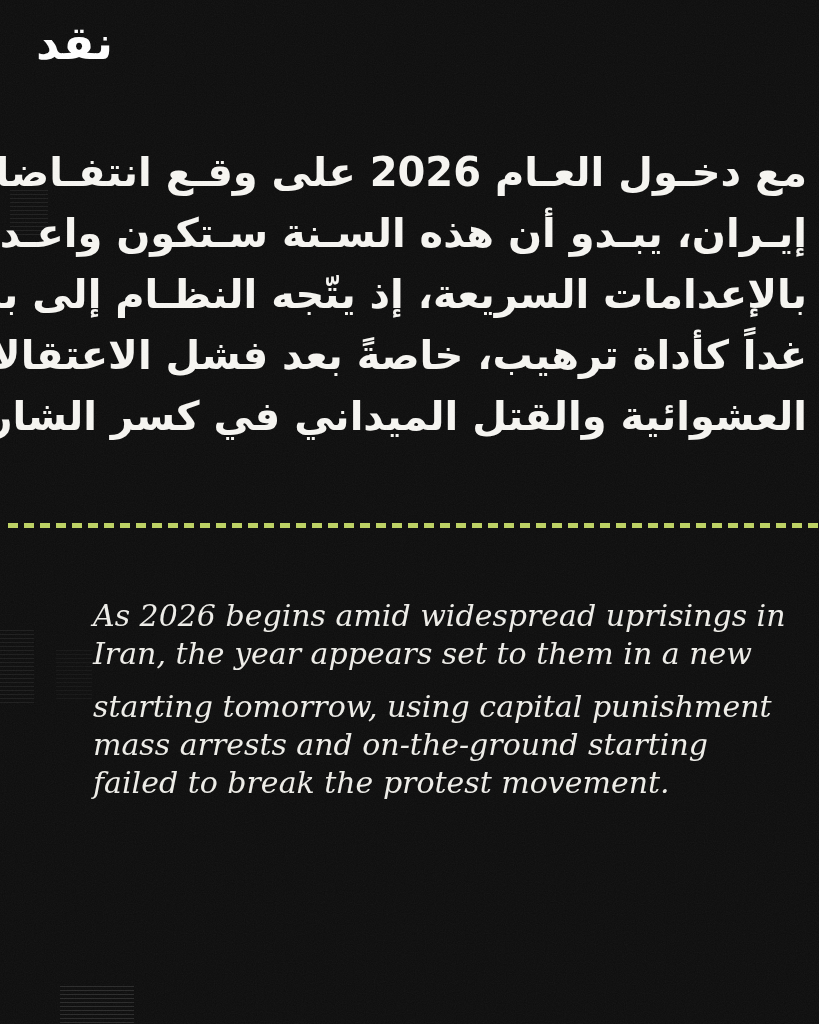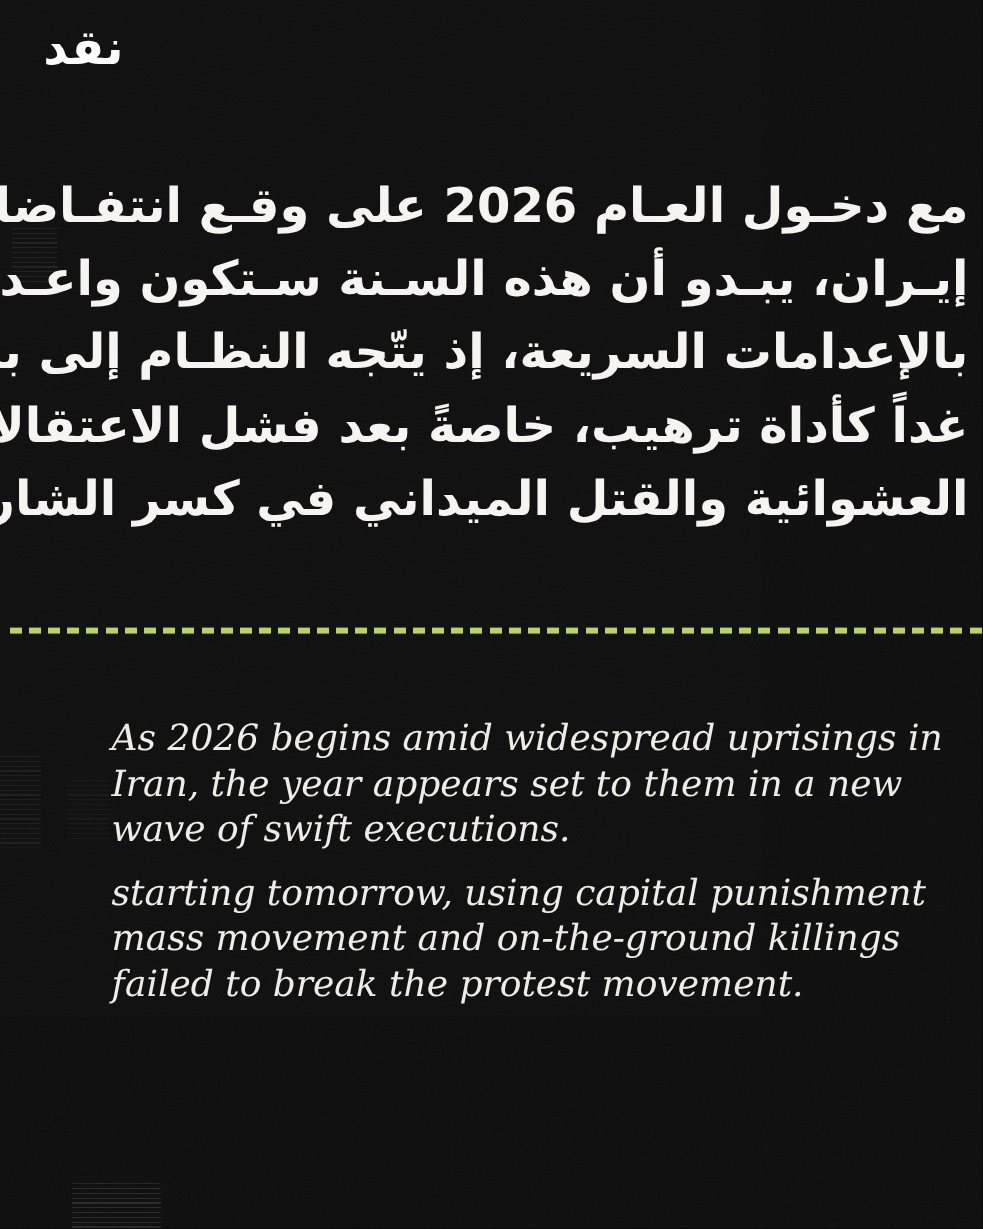--- a/index.html
+++ b/index.html
@@ -23,21 +23,21 @@
     pointer-events:none;
     opacity:0.06;
   }
   
   .logo{
     position:absolute;
     left:36px;top:18px;
     color:var(--logo);
     font-family:"DejaVu Sans",sans-serif;
     font-weight:bold;
-    font-size:40px;
+    font-size:46px;
     line-height:1.1;
     direction:rtl;
     letter-spacing:-1px;
   }
   
   .arabic-block{
     position:absolute;
     top:142px;left:12px;right:12px;
     direction:rtl;
     text-align:center;
@@ -100,25 +100,24 @@
     <div class="arabic-line">غداً كأداة ترهيب، خاصةً بعد فشل الاعتقالات</div>
     <div class="arabic-line">العشوائية والقتل الميداني في كسر الشارع.</div>
   </div>
 
   <div class="divider"></div>
 
   <div class="english-block" lang="en">
     <div class="english-para">
       <div class="english-line">As 2026 begins amid widespread uprisings in</div>
       <div class="english-line">Iran, the year appears set to them in a new</div>
-      <div class="english-line">wave of swift executions.</div>
     </div>
     <div class="english-para">
       <div class="english-line">starting tomorrow, using capital punishment</div>
-      <div class="english-line">mass movement and on-the-ground killings</div>
+      <div class="english-line">mass arrests and on-the-ground starting</div>
       <div class="english-line">failed to break the protest movement.</div>
     </div>
   </div>
 
   <svg class="grain" width="819" height="1024" xmlns="http://www.w3.org/2000/svg">
     <filter id="grainFilter">
       <feTurbulence type="fractalNoise" baseFrequency="0.9" numOctaves="2" stitchTiles="stitch"></feTurbulence>
       <feColorMatrix type="saturate" values="0"></feColorMatrix>
     </filter>
     <rect width="819" height="1024" filter="url(#grainFilter)"></rect>

